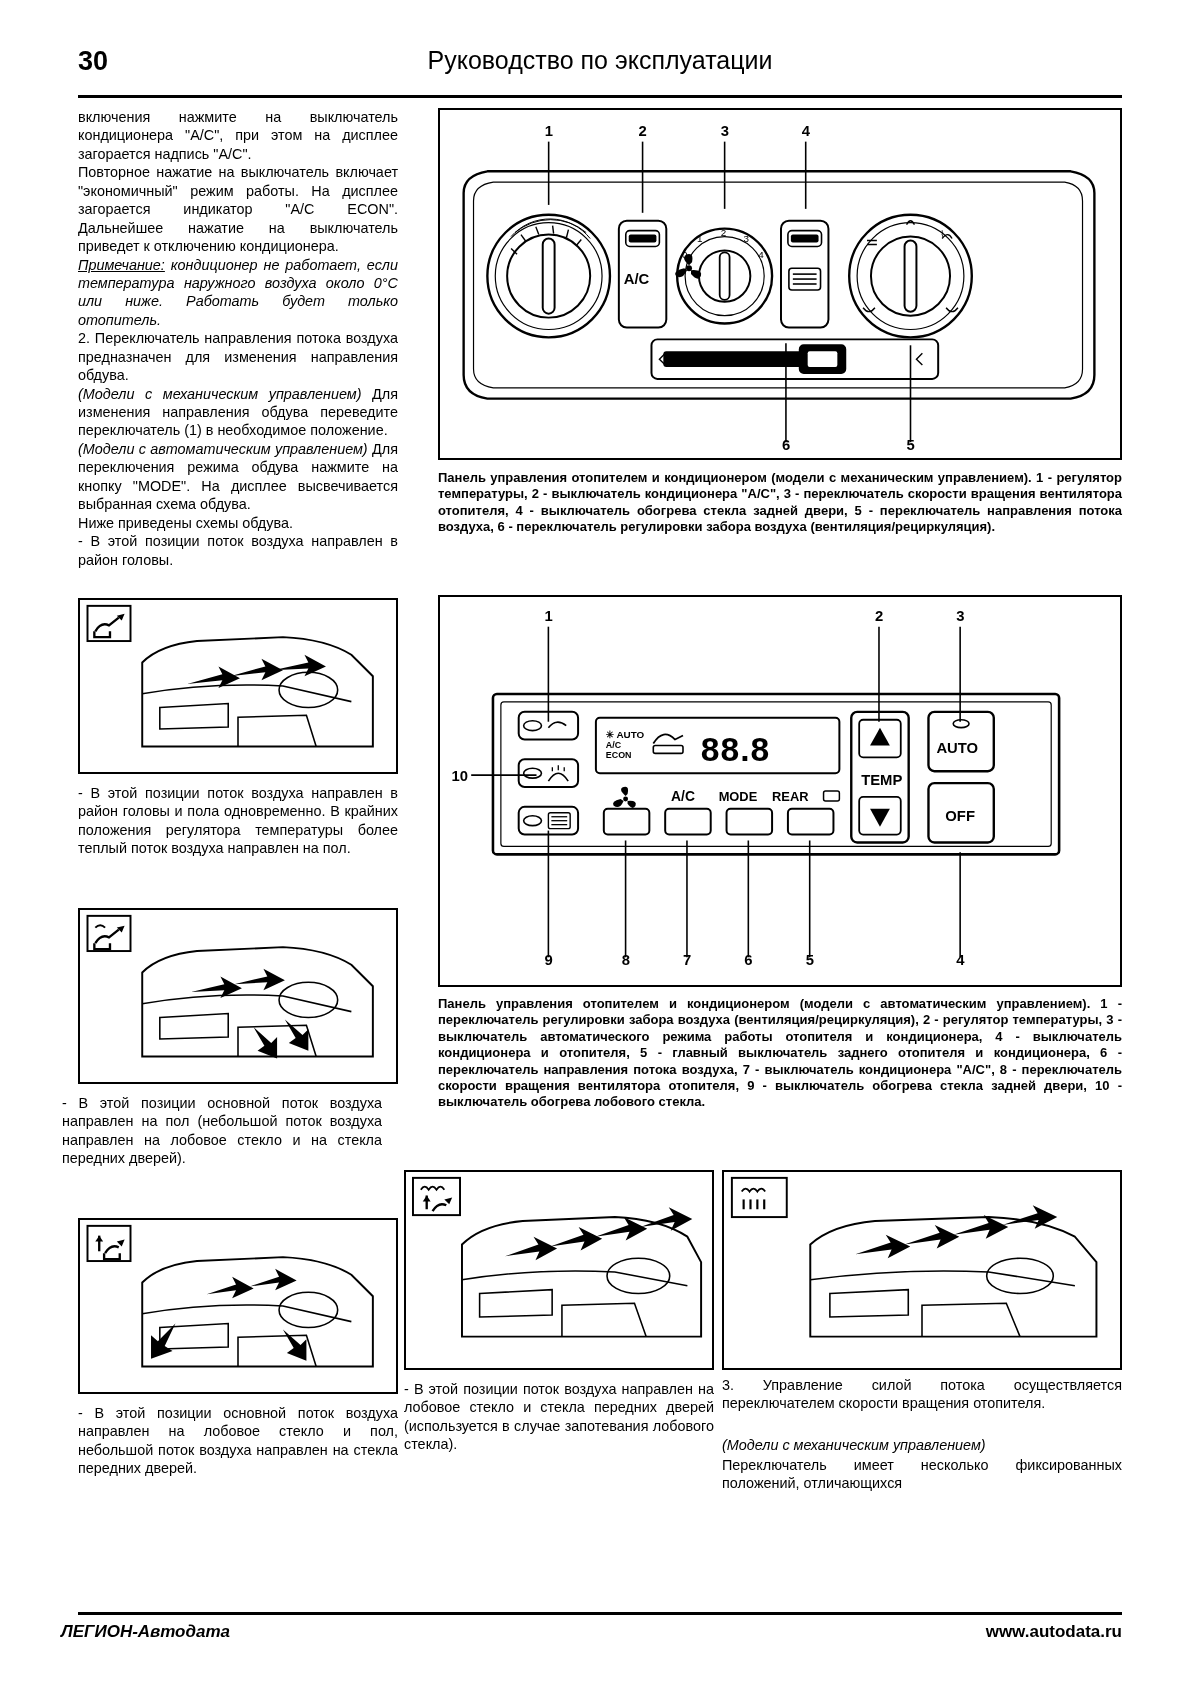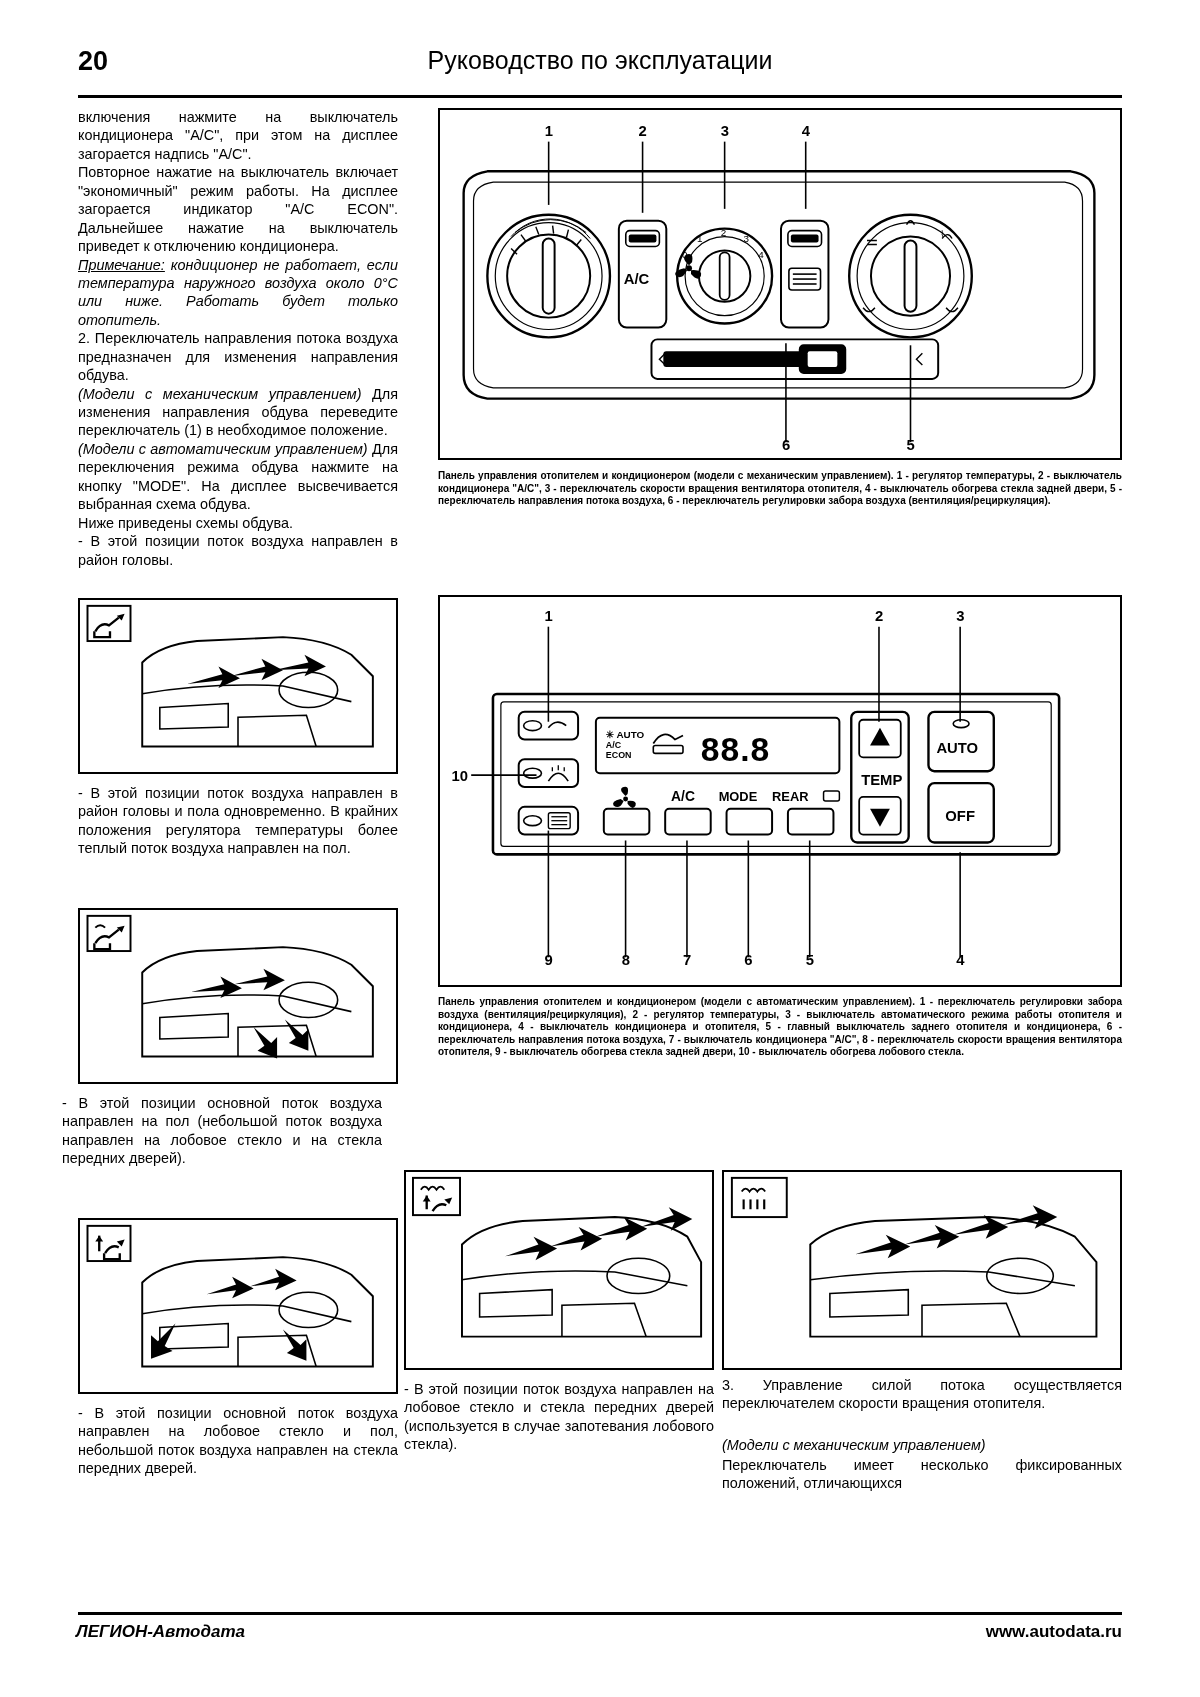--- a/index.html
+++ b/index.html
@@ -31,21 +31,21 @@
   }
   .header-rule{
     position:absolute;left:78px;top:95px;width:1044px;height:3px;background:#000;
   }
 
   
   .footer-rule{
     position:absolute;left:78px;top:1612px;width:1044px;height:3px;background:#000;
   }
   .footer-left{
-    position:absolute;left:76px;top:1622px;font-size:17px;font-weight:bold;font-style:italic;
+    position:absolute;left:61px;top:1622px;font-size:17px;font-weight:bold;font-style:italic;
   }
   .footer-right{
     position:absolute;right:78px;top:1622px;font-size:17px;font-weight:bold;
   }
 
   
   .lcol{
     position:absolute;left:78px;top:108px;width:320px;
     font-size:14.4px;line-height:1.28;
     text-align:justify;
@@ -58,38 +58,38 @@
   .fbox{
     position:absolute;
     border:2px solid #000;
     background:#fff;
     box-sizing:border-box;
   }
 
   
   .cap{
     position:absolute;
-    font-size:10px;line-height:1.26;font-weight:bold;
+    font-size:13px;line-height:1.26;font-weight:bold;
     text-align:justify;
   }
 
   .bodytext{
     position:absolute;
     font-size:14.4px;line-height:1.28;
     text-align:justify;
   }
   svg{display:block;}
 </style>
 </head>
 <body>
 
 <div class="page">
 
   <div class="header">
-    <div class="page-num">20</div>
+    <div class="page-num">30</div>
     <div class="header-title">Руководство по эксплуатации</div>
   </div>
   <div class="header-rule"></div>
 
   <div class="lcol">
     <p>включения нажмите на выключатель кондиционера "A/C", при этом на дисплее загорается надпись "A/C".</p>
     <p>Повторное нажатие на выключатель включает "экономичный" режим работы. На дисплее загорается индикатор "A/C ECON". Дальнейшее нажатие на выключатель приведет к отключению кондиционера.</p>
     <p><span class="itu">Примечание:</span><span class="it"> кондиционер не работает, если температура наружного воздуха около 0°C или ниже. Работать будет только отопитель.</span></p>
     <p>2. Переключатель направления потока воздуха предназначен для изменения направления обдува.</p>
     <p><span class="it">(Модели с механическим управлением)</span><span> Для изменения направления обдува переведите переключатель (1) в необходимое положение.</span></p>

